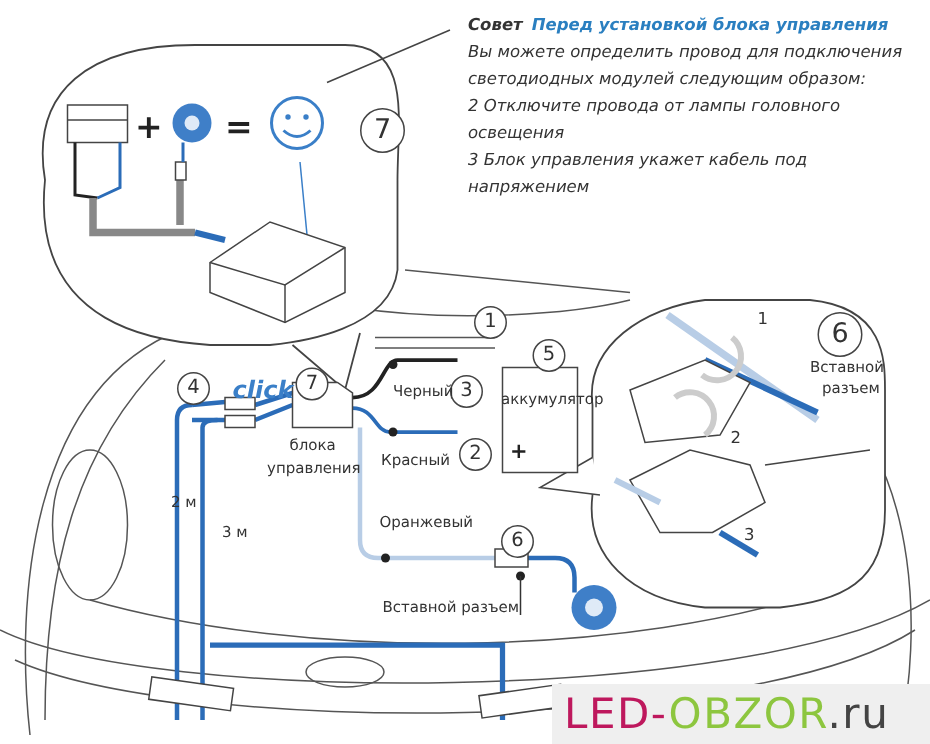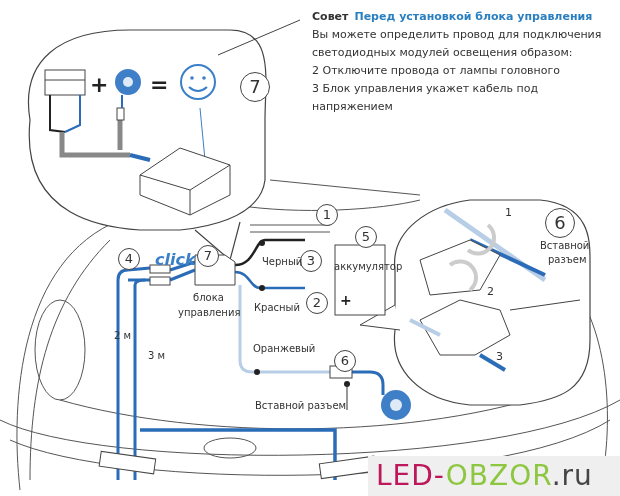--- a/index.html
+++ b/index.html
@@ -3,21 +3,21 @@
 <meta charset="utf-8">
 <style>
   html, body { margin:0; padding:0; background:#ffffff; }
   body { width:620px; height:496px; position:relative; overflow:hidden;
          font-family:"DejaVu Sans", sans-serif; color:#333; }
   svg.diagram { position:absolute; left:0; top:0; }
   .tip { position:absolute; left:312px; top:8px; width:305px; font-size:11px;
          line-height:18px; color:#333; }
   .tip .t1 { font-weight:bold; color:#333; }
   .tip .t2 { font-weight:bold; color:#2a7fc0; margin-left:6px; }
-  .tip p { margin:0; }
+  .tip p { margin:0;font-style:italic; }
   .lbl { position:absolute; font-size:10px; color:#333; white-space:nowrap; }
   .num { position:absolute; width:20px; height:20px; border:1.3px solid #444;
          border-radius:50%; background:#fff; font-size:13px; line-height:20px;
          text-align:center; color:#333; }
   .num.big { width:28px; height:28px; line-height:28px; font-size:18px; }
   .click { position:absolute; left:155px; top:250px; font-size:16px; color:#3a7fc8;
            font-style:italic; font-weight:bold; }
   .brand { position:absolute; left:368px; top:456px; width:252px; height:40px;
            background:#efefef; font-family:"DejaVu Sans", sans-serif;
            font-size:28px; line-height:40px; padding-left:8px; letter-spacing:1px; }
@@ -109,22 +109,23 @@
 
   <rect x="100" y="455" width="55" height="15" fill="#fff" stroke="#444" transform="rotate(8 127 462)"></rect>
   <rect x="320" y="460" width="55" height="15" fill="#fff" stroke="#444" transform="rotate(-8 347 467)"></rect>
   <text x="300" y="268" font-size="11" font-weight="bold" fill="#222">-</text>
   <text x="340" y="305" font-size="14" font-weight="bold" fill="#222">+</text>
 </svg>
 
 <div class="tip">
   <p><span class="t1">Совет</span><span class="t2">Перед установкой блока управления</span></p>
   <p>Вы можете определить провод для подключения</p>
-  <p>светодиодных модулей освещения образом:</p>
+  <p>светодиодных модулей следующим образом:</p>
   <p>2 Отключите провода от лампы головного</p>
+  <p>освещения</p>
   <p>3 Блок управления укажет кабель под напряжением</p>
 </div>
 
 <div class="num big" style="left:240px;top:72px;">7</div>
 <div class="num" style="left:316px;top:204px;">1</div>
 <div class="num" style="left:306px;top:292px;">2</div>
 <div class="num" style="left:300px;top:250px;">3</div>
 <div class="num" style="left:118px;top:248px;">4</div>
 <div class="num" style="left:355px;top:226px;">5</div>
 <div class="num" style="left:334px;top:350px;">6</div>

